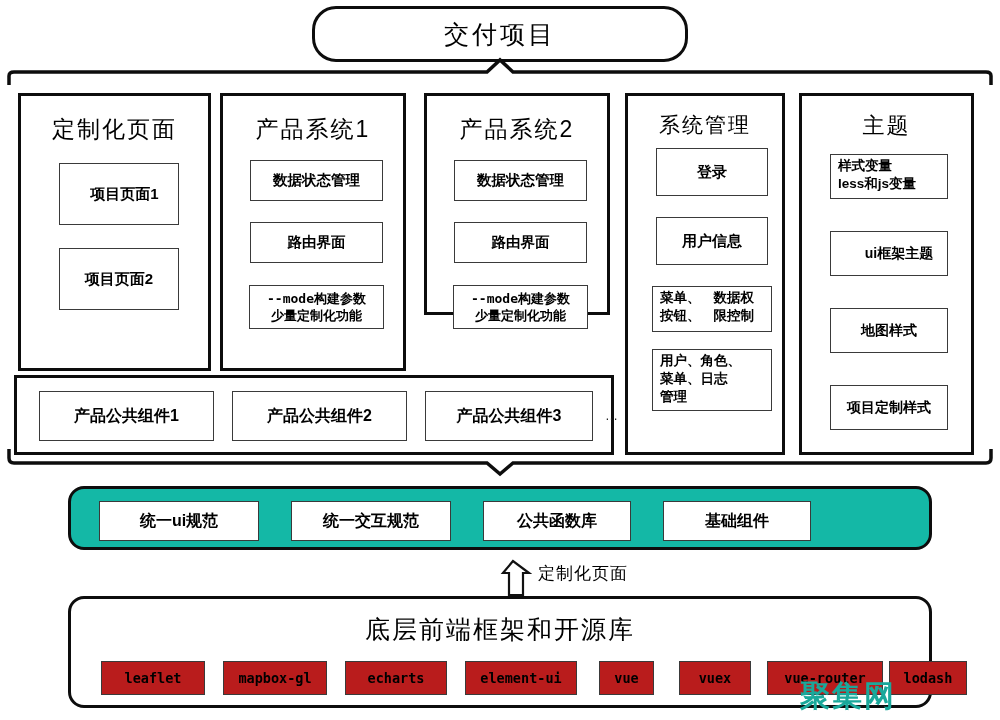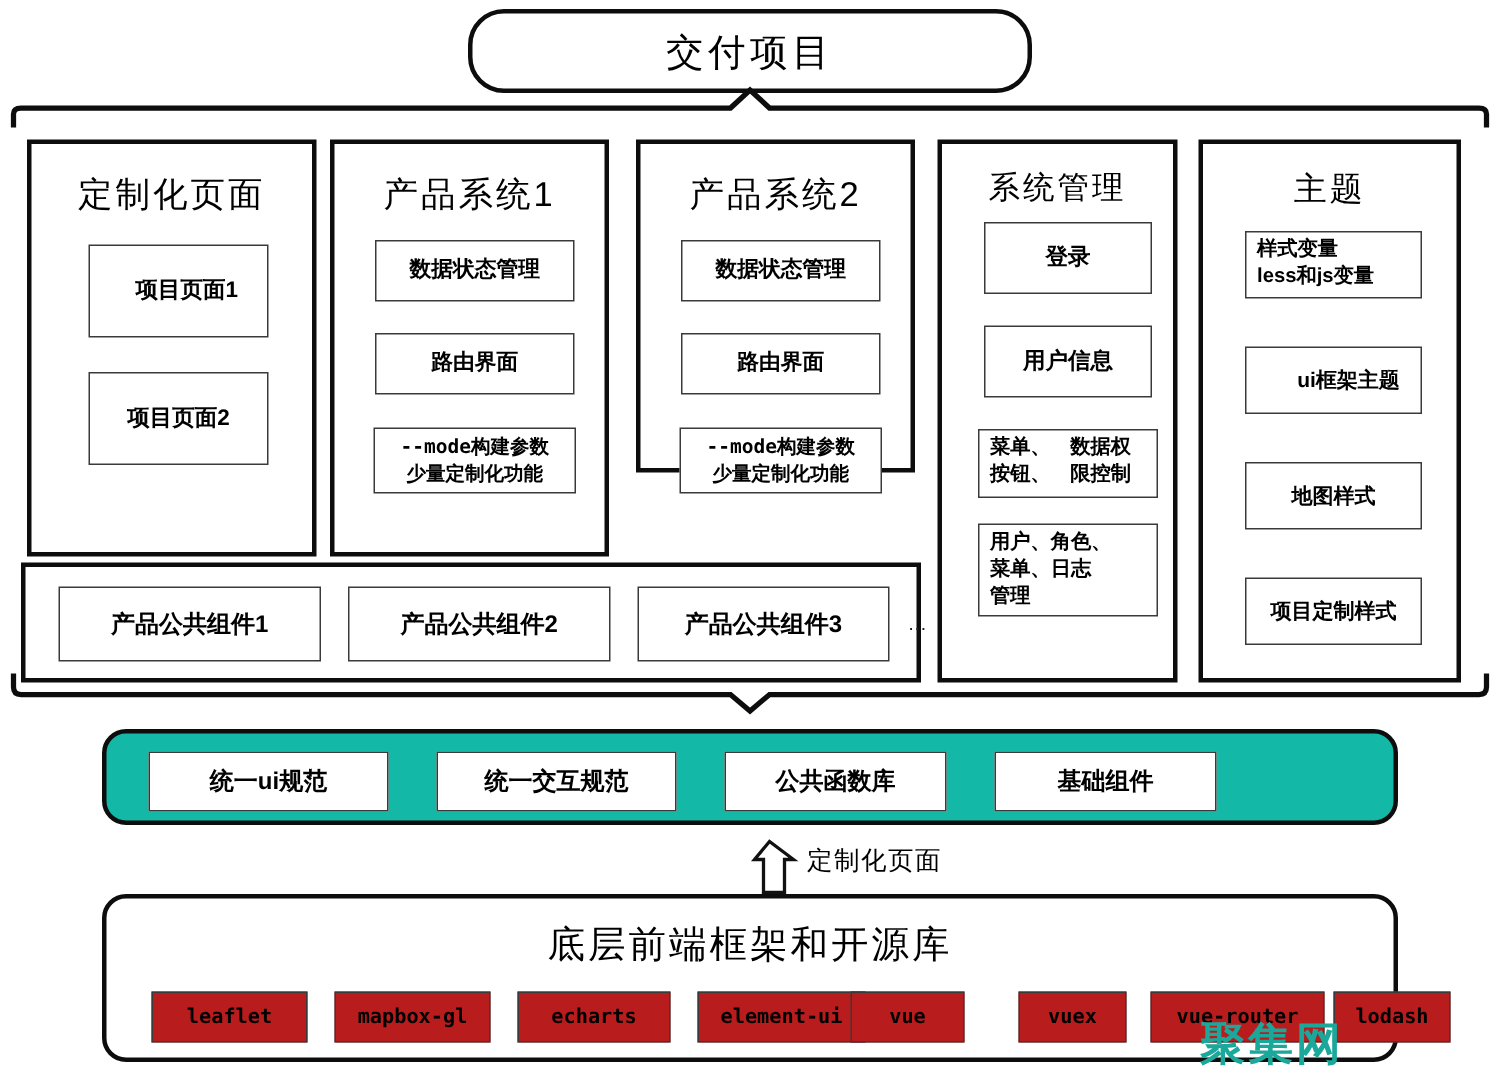--- a/index.html
+++ b/index.html
@@ -196,21 +196,21 @@
     <path d="M 18,8 L 8,20 L 14,20 L 14,42 L 28,42 L 28,20 L 34,20 Z" fill="#ffffff" stroke="#111" stroke-width="2.2" stroke-linejoin="miter"></path>
   </svg>
   <div id="devwrap-label">定制化页面</div>
 
   <div id="base-band">
     <div id="base-title">底层前端框架和开源库</div>
     <div class="lib" style="left:30px;width:104px;">leaflet</div>
     <div class="lib" style="left:152px;width:104px;">mapbox-gl</div>
     <div class="lib" style="left:274px;width:102px;">echarts</div>
     <div class="lib" style="left:394px;width:112px;">element-ui</div>
-    <div class="lib" style="left:496px;width:76px;">vue</div>
+    <div class="lib" style="left:528px;width:55px;">vue</div>
     <div class="lib" style="left:608px;width:72px;">vuex</div>
     <div class="lib" style="left:696px;width:116px;">vue-router</div>
     <div class="lib" style="left:818px;width:78px;">lodash</div>
   </div>
 
   <div id="watermark" style="color: rgb(26, 168, 155);">聚集网</div>
 
 </div>
 
 </body></html>

